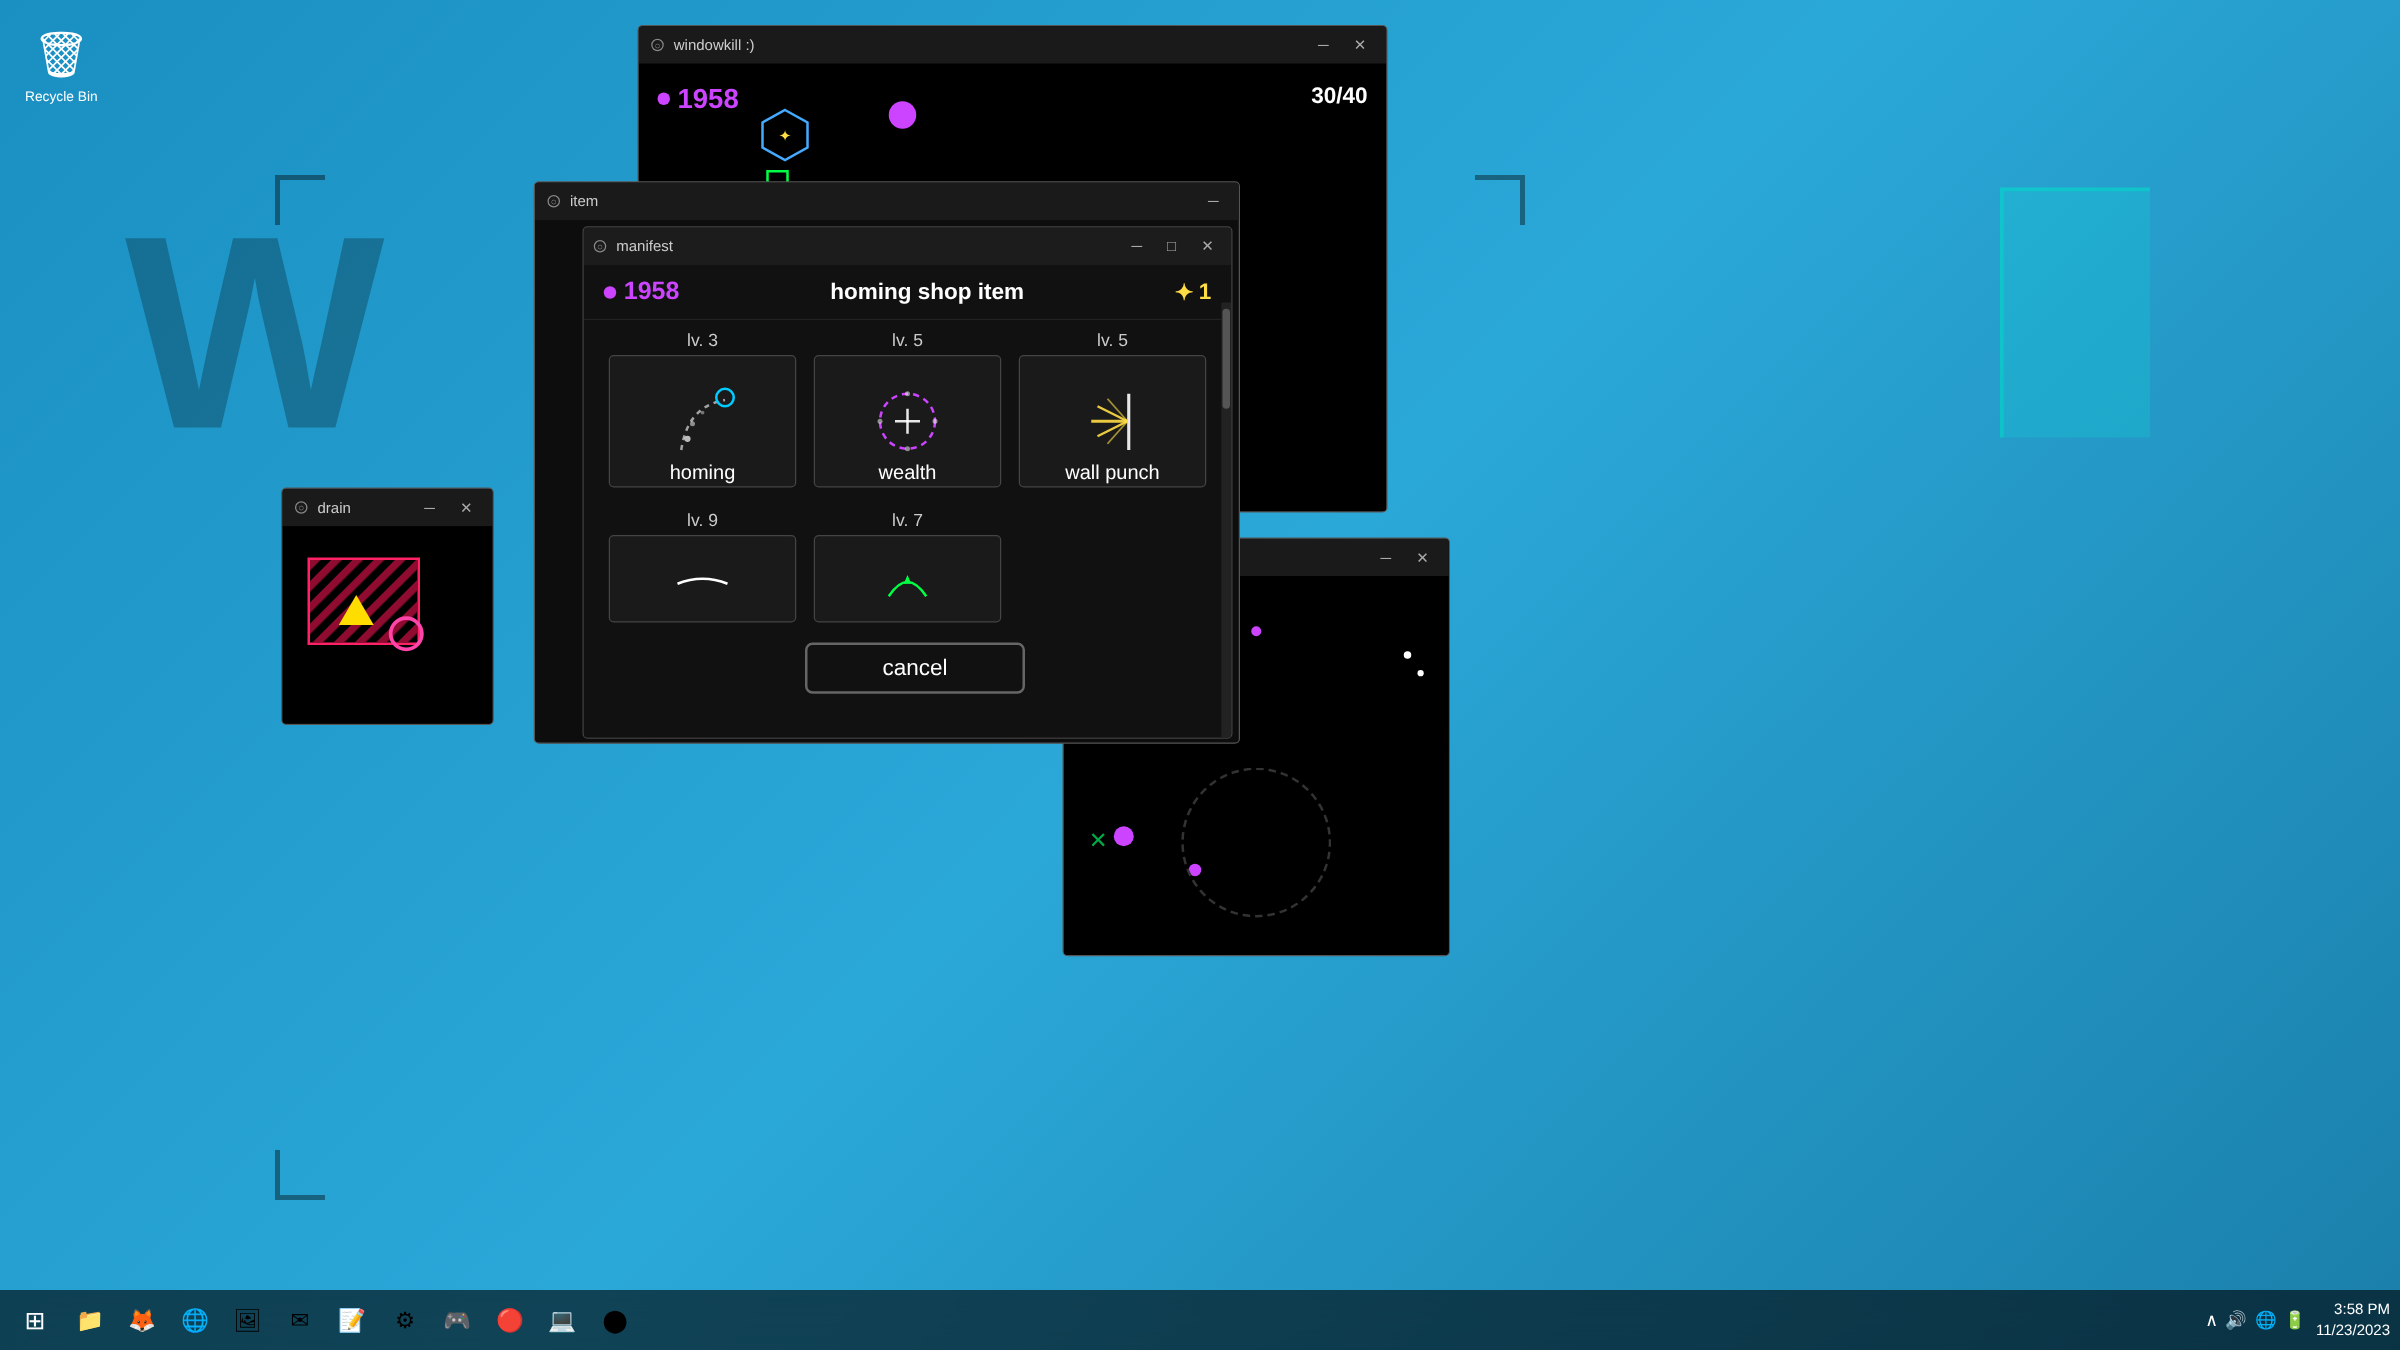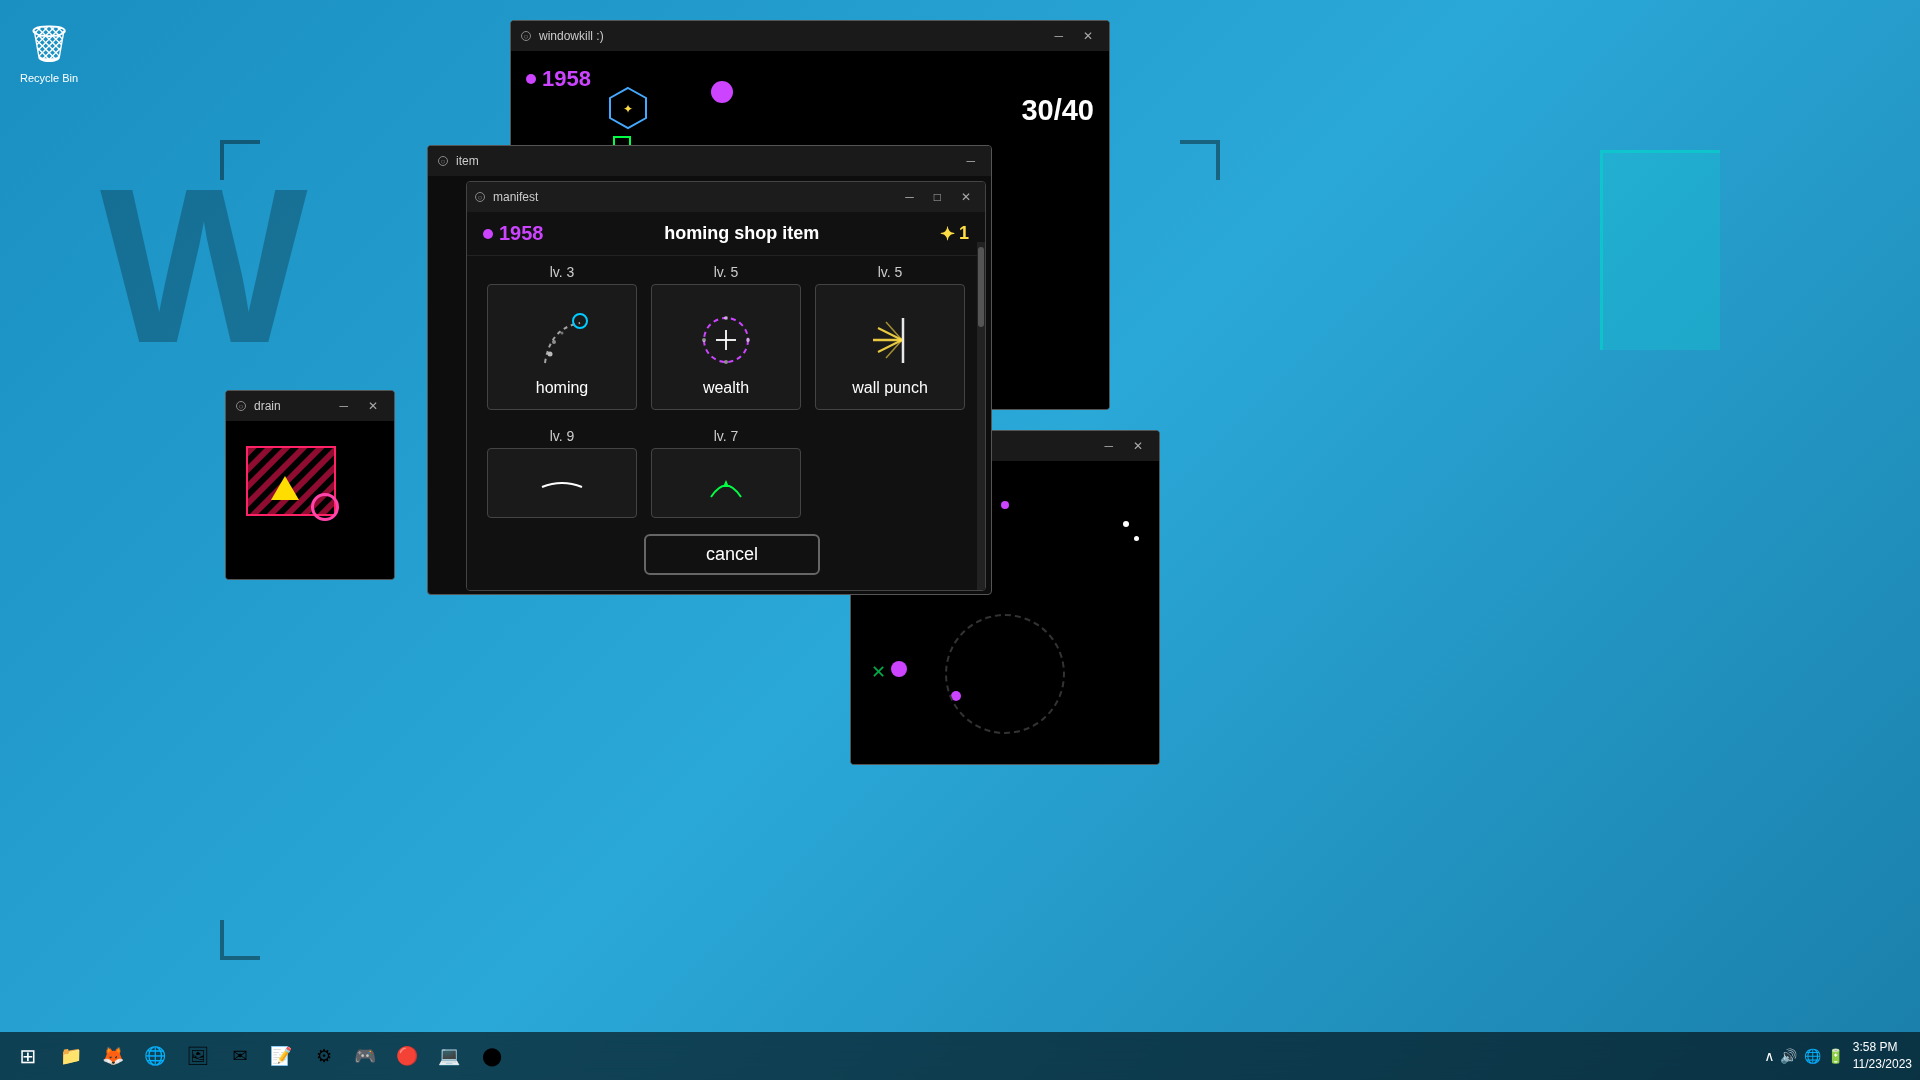--- a/index.html
+++ b/index.html
@@ -86,20 +86,21 @@
     }
     .taskbar-right {
       margin-left: auto;
       display: flex;
       align-items: center;
       gap: 8px;
       color: white;
       font-size: 12px;
     }
     .taskbar-clock {
+      text-align: right;
       line-height: 1.4;
     }
     .taskbar-sys-icons {
       display: flex;
       align-items: center;
       gap: 6px;
       font-size: 14px;
       color: white;
     }
 
@@ -189,23 +190,22 @@
       width: 10px;
       height: 10px;
       border-radius: 50%;
       background: #cc44ff;
     }
     .game-hud-wave {
       position: absolute;
       top: 15px;
       right: 15px;
       color: white;
-      font-size: 29px;
+      font-size: 18px;
       font-weight: bold;
-      margin-top: 28px;
     }
     
     .player-hex {
       position: absolute;
       top: 35px;
       left: 95px;
       width: 44px;
       height: 44px;
     }
     .bullet-square {
@@ -427,28 +427,28 @@
       gap: 4px;
     }
 
     .shop-item-level {
       color: #ccc;
       font-size: 14px;
     }
 
     .shop-item-card {
       width: 150px;
-      height: 126px;
+      height: 106px;
       background: #1a1a1a;
       border: 1px solid #444;
       border-radius: 4px;
       display: flex;
       flex-direction: column;
       align-items: center;
-      justify-content: space-between;
+      justify-content: flex-start;
       padding: 20px 10px 12px;
       cursor: pointer;
       position: relative;
     }
 
     .shop-item-icon {
       width: 70px;
       height: 70px;
       display: flex;
       align-items: center;

